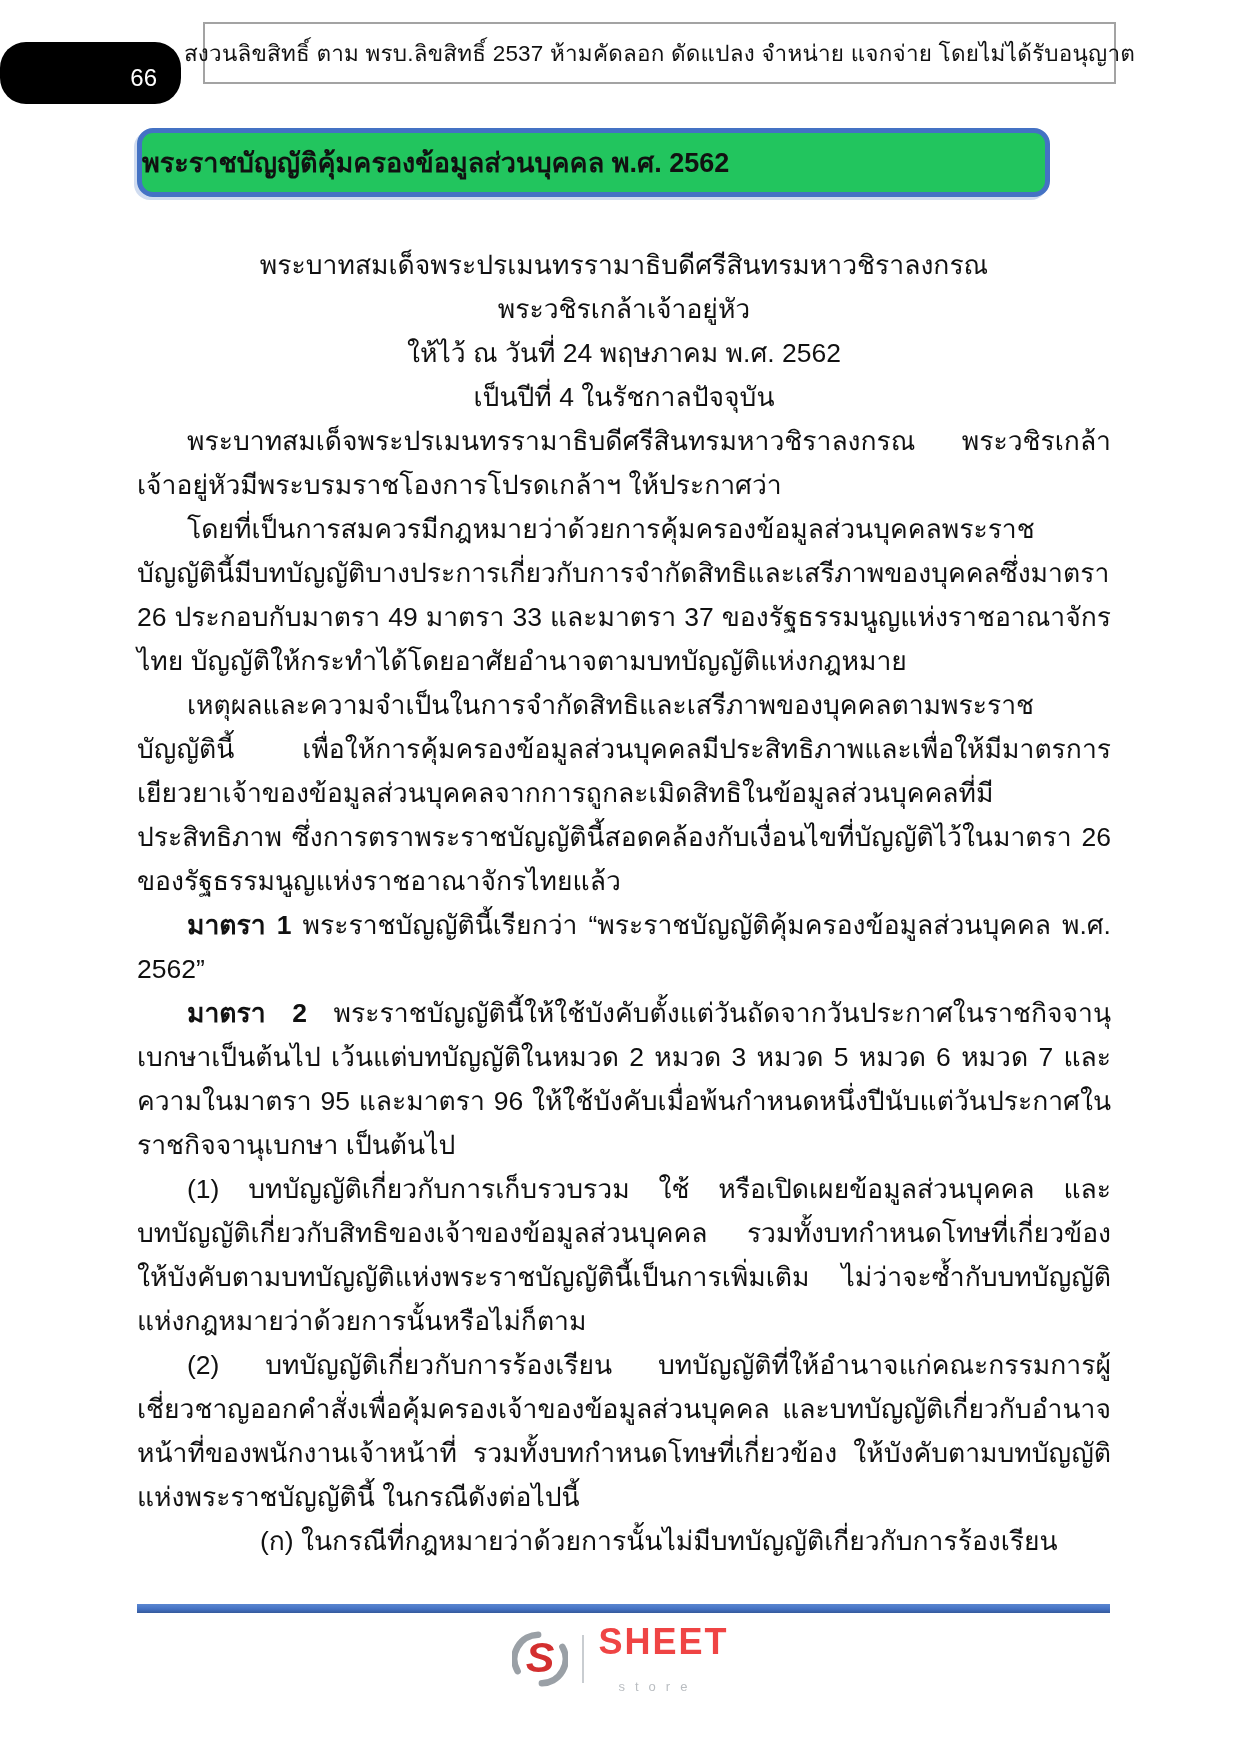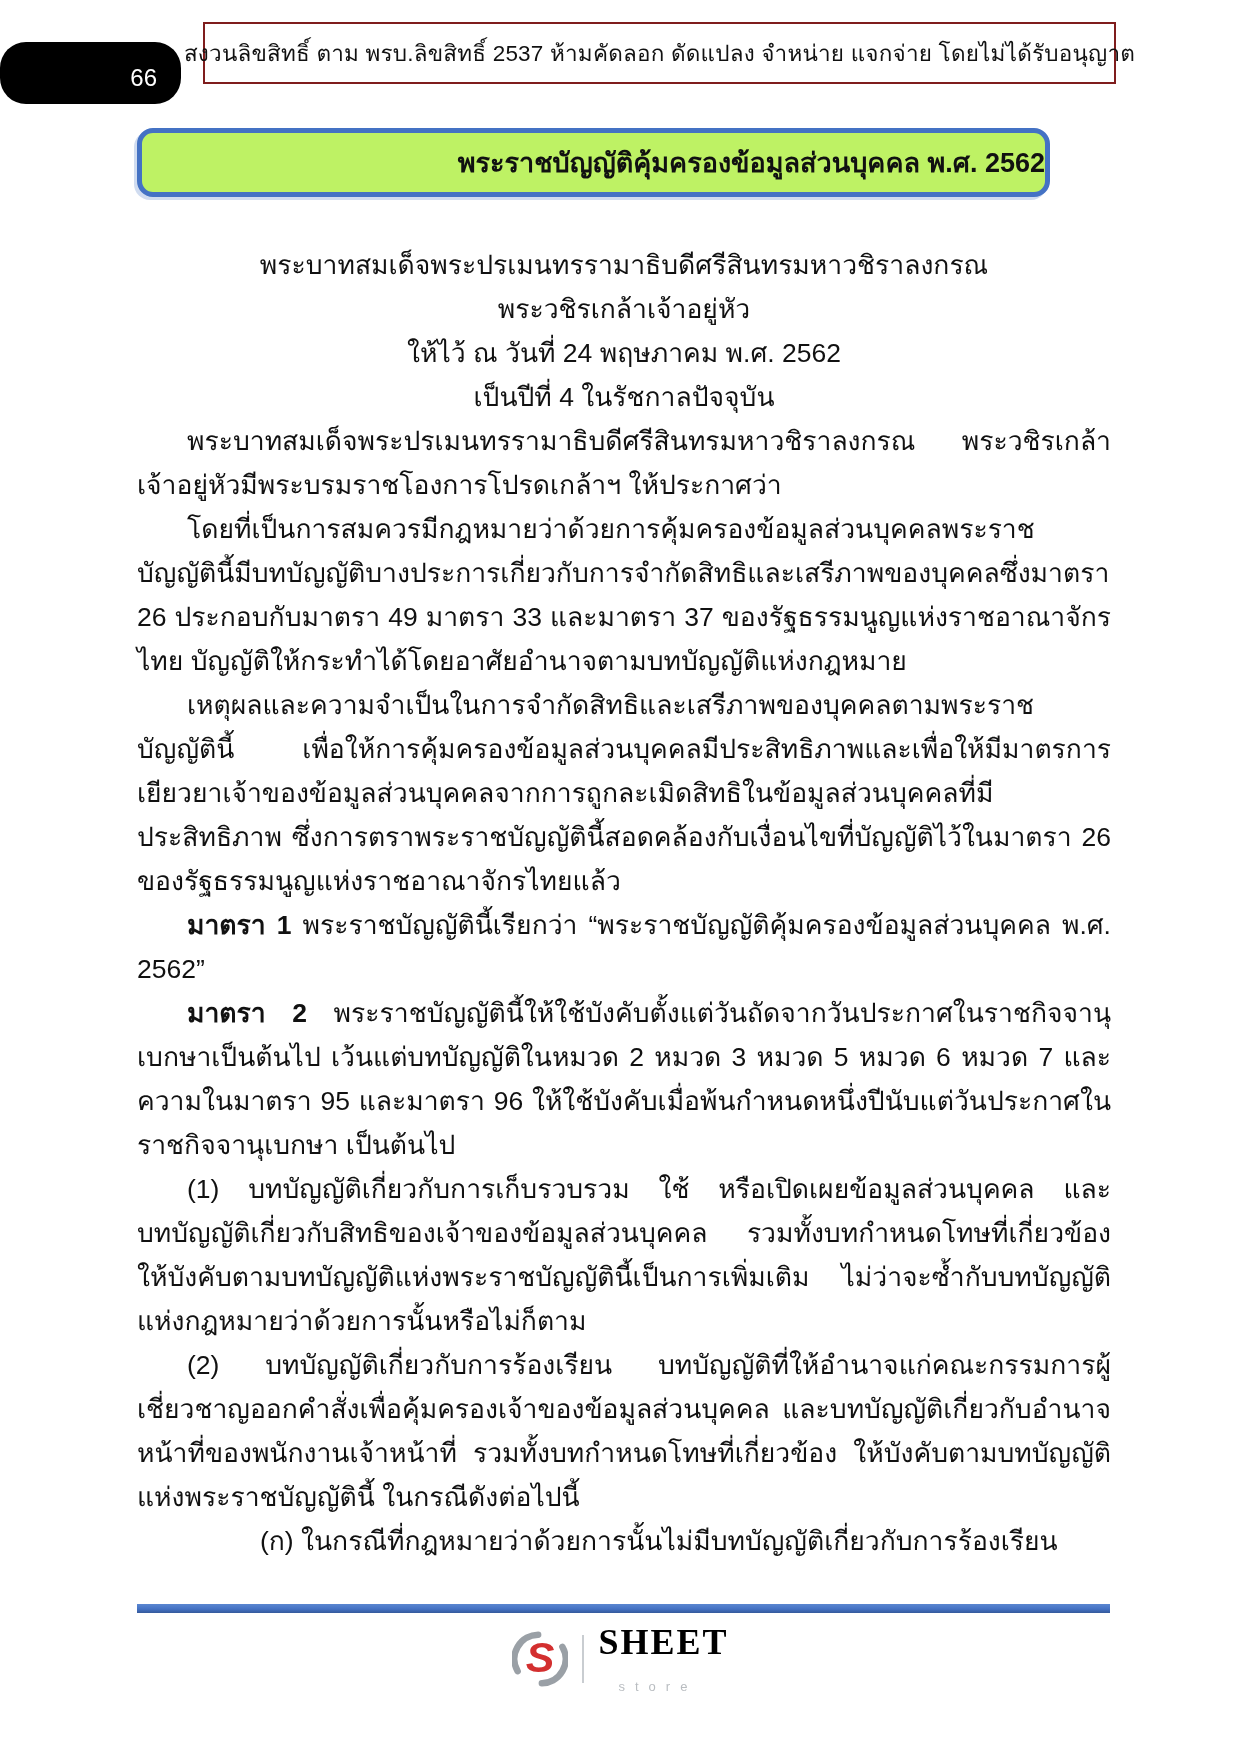--- a/index.html
+++ b/index.html
@@ -19,36 +19,36 @@
     width: 181px; height: 62px;
     background: #000000; color: #ffffff;
     display: flex; align-items: center; justify-content: flex-end;
     padding-right: 24px; padding-top: 10px;
     font-size: 24px;
     border-radius: 26px;
   }
   .copyright-box {
     position: absolute; left: 203px; top: 22px;
     width: 913px; height: 62px;
-    border: 2px solid #7f1d1d;
+    border: 2px solid #a3a3a3;
     background: #ffffff;
     display: flex; align-items: center; justify-content: center;
     font-size: 22.5px; letter-spacing: 0.2px;
     white-space: nowrap;
   }
 
   
   .title-box {
     position: absolute; left: 137px; top: 128px;
     width: 913px; height: 69px;
     border: 5px solid #4472C4;
     border-radius: 16px;
-    background: #bef264;
+    background: #22c55e;
     box-shadow: -3px 3px 0 rgba(68,114,196,0.25);
-    display: flex; align-items: center; justify-content: flex-end;
+    display: flex; align-items: center; justify-content: flex-start;
     font-size: 27px; font-weight: bold;
   }
 
   
   .content {
     position: absolute; left: 137px; top: 243px;
     width: 974px;
     font-size: 26.5px; line-height: 44px;
   }
   .content p { margin: 0; }
@@ -65,21 +65,21 @@
   }
   .footer-logo {
     position: absolute; left: 0; right: 0; top: 1624px;
     display: flex; align-items: center; justify-content: center;
     gap: 14px;
   }
   .logo-mark { width: 56px; height: 58px; }
   .logo-divider { width: 2px; height: 48px; background: #c9cdd1; }
   .logo-text { display: flex; flex-direction: column; line-height: 1; }
   .logo-name {
-    font-size: 36px; font-weight: bold; color: #000000; letter-spacing: 2px; font-family: Liberation Serif, serif;
+    font-size: 36px; font-weight: bold; color: #ef4444; letter-spacing: 2px;
   }
   .logo-sub {
     font-size: 13px; color: #b9bdc1; letter-spacing: 10px; margin-top: 20px;
     padding-left: 20px;
   }
 </style>
 </head>
 <body>
 
 <div class="page">

